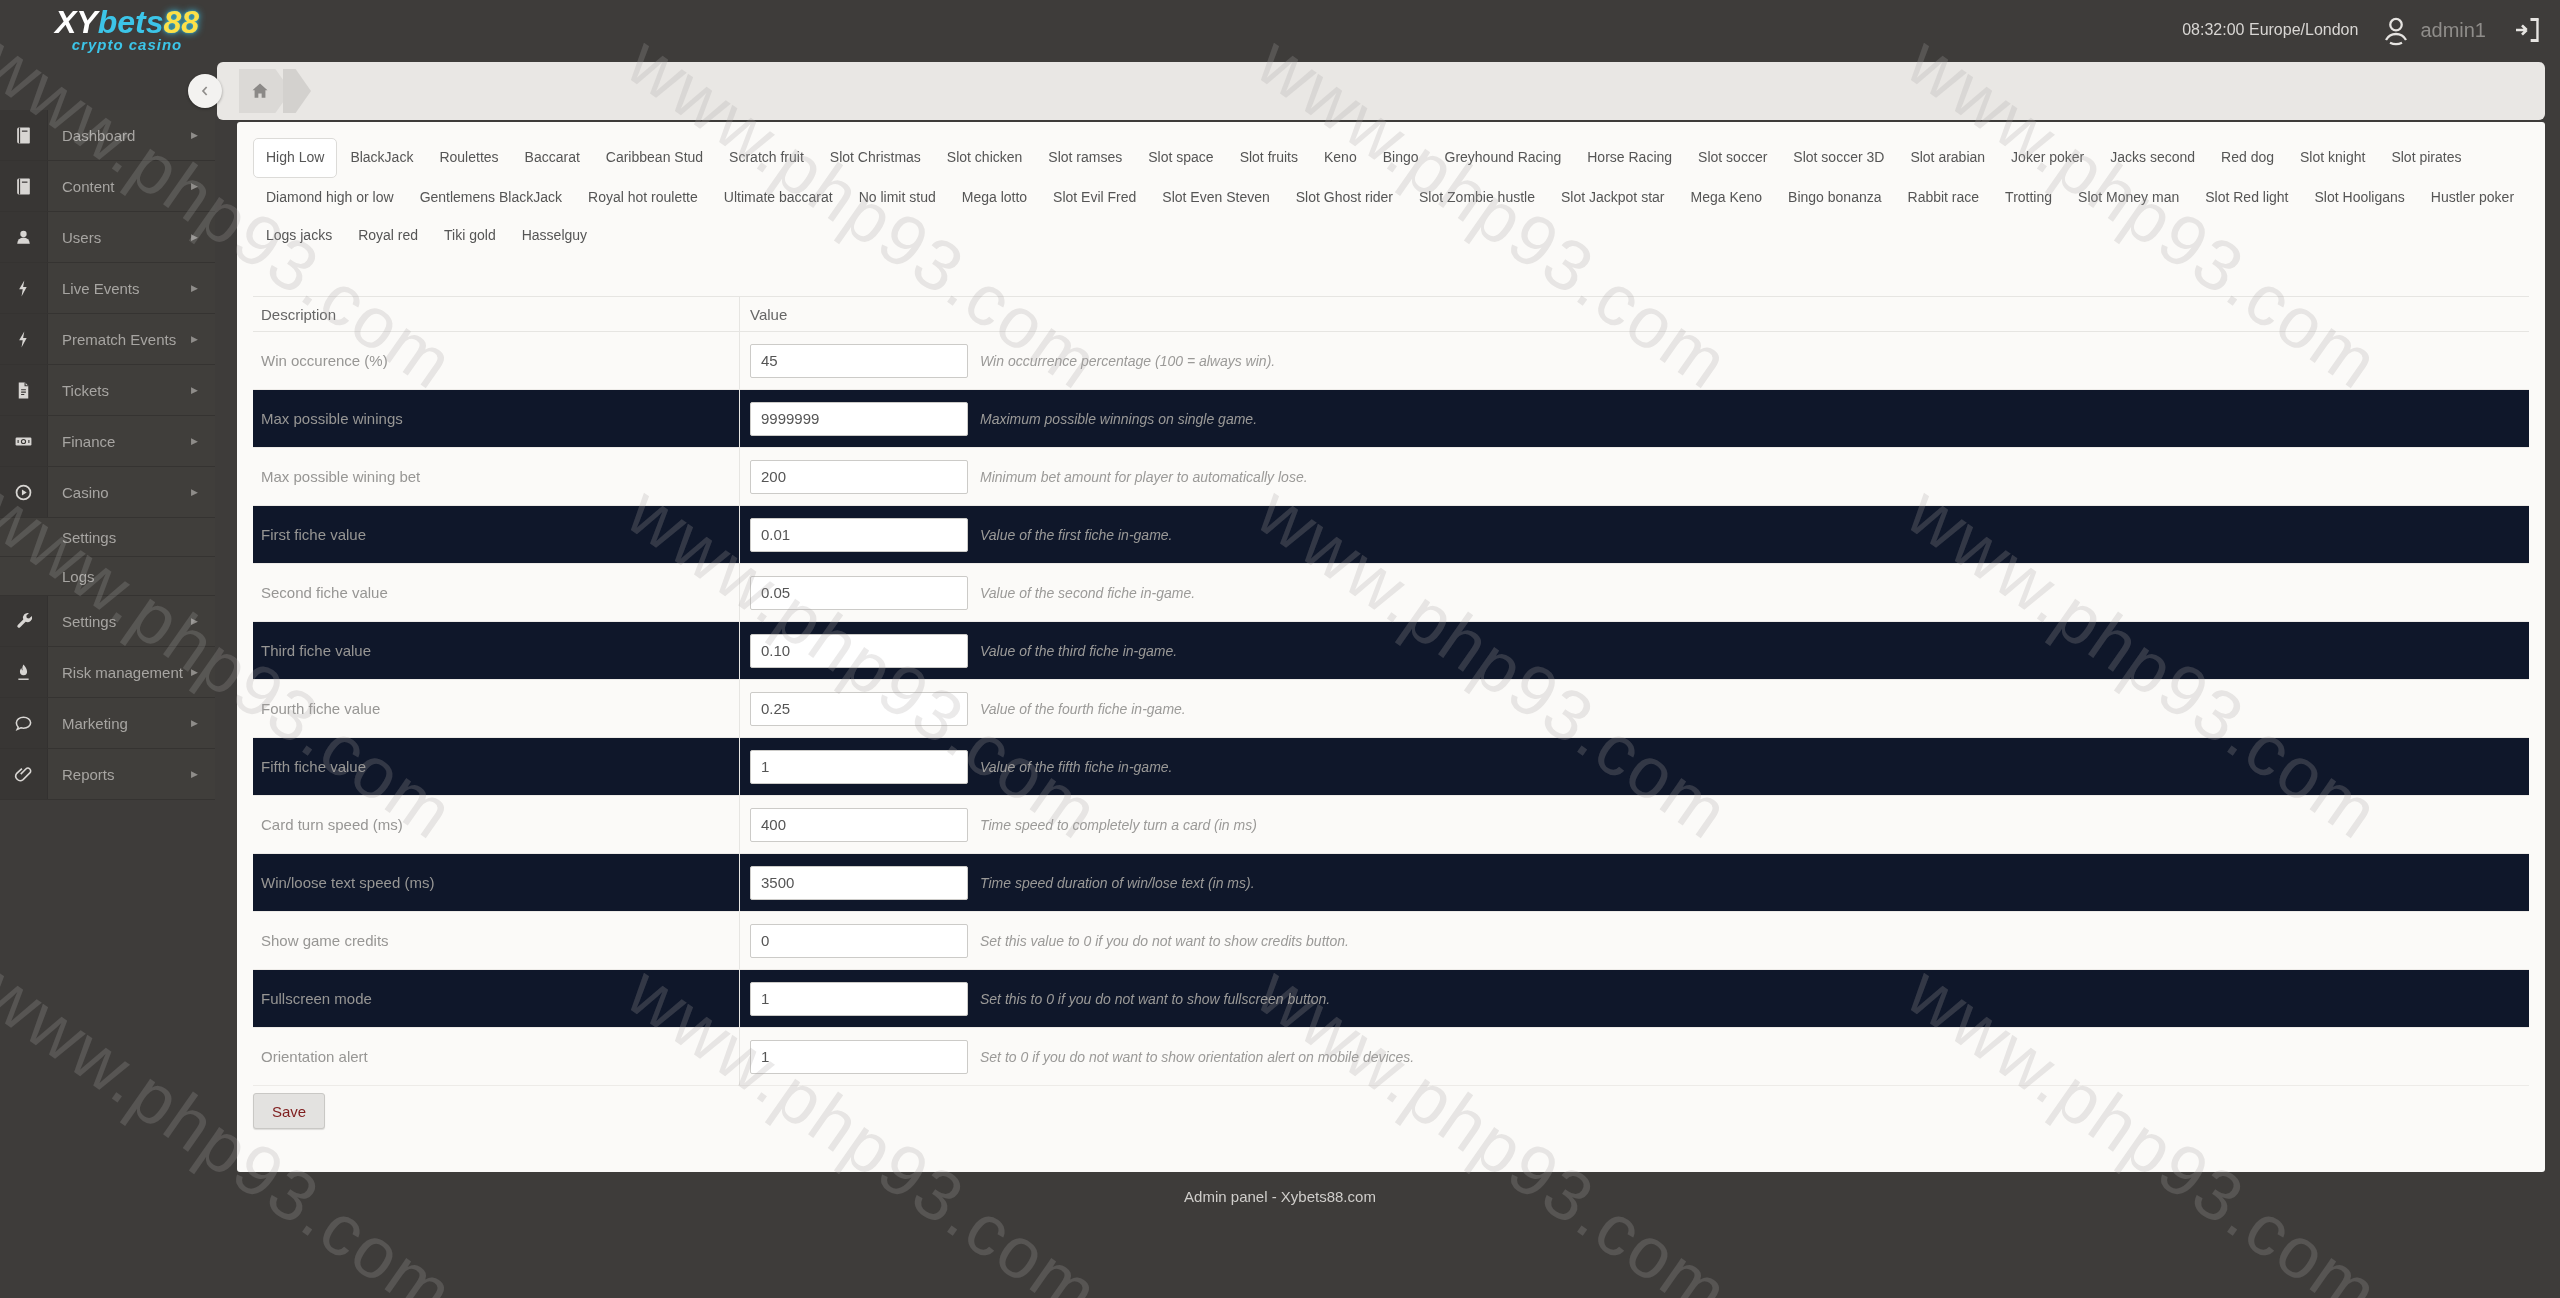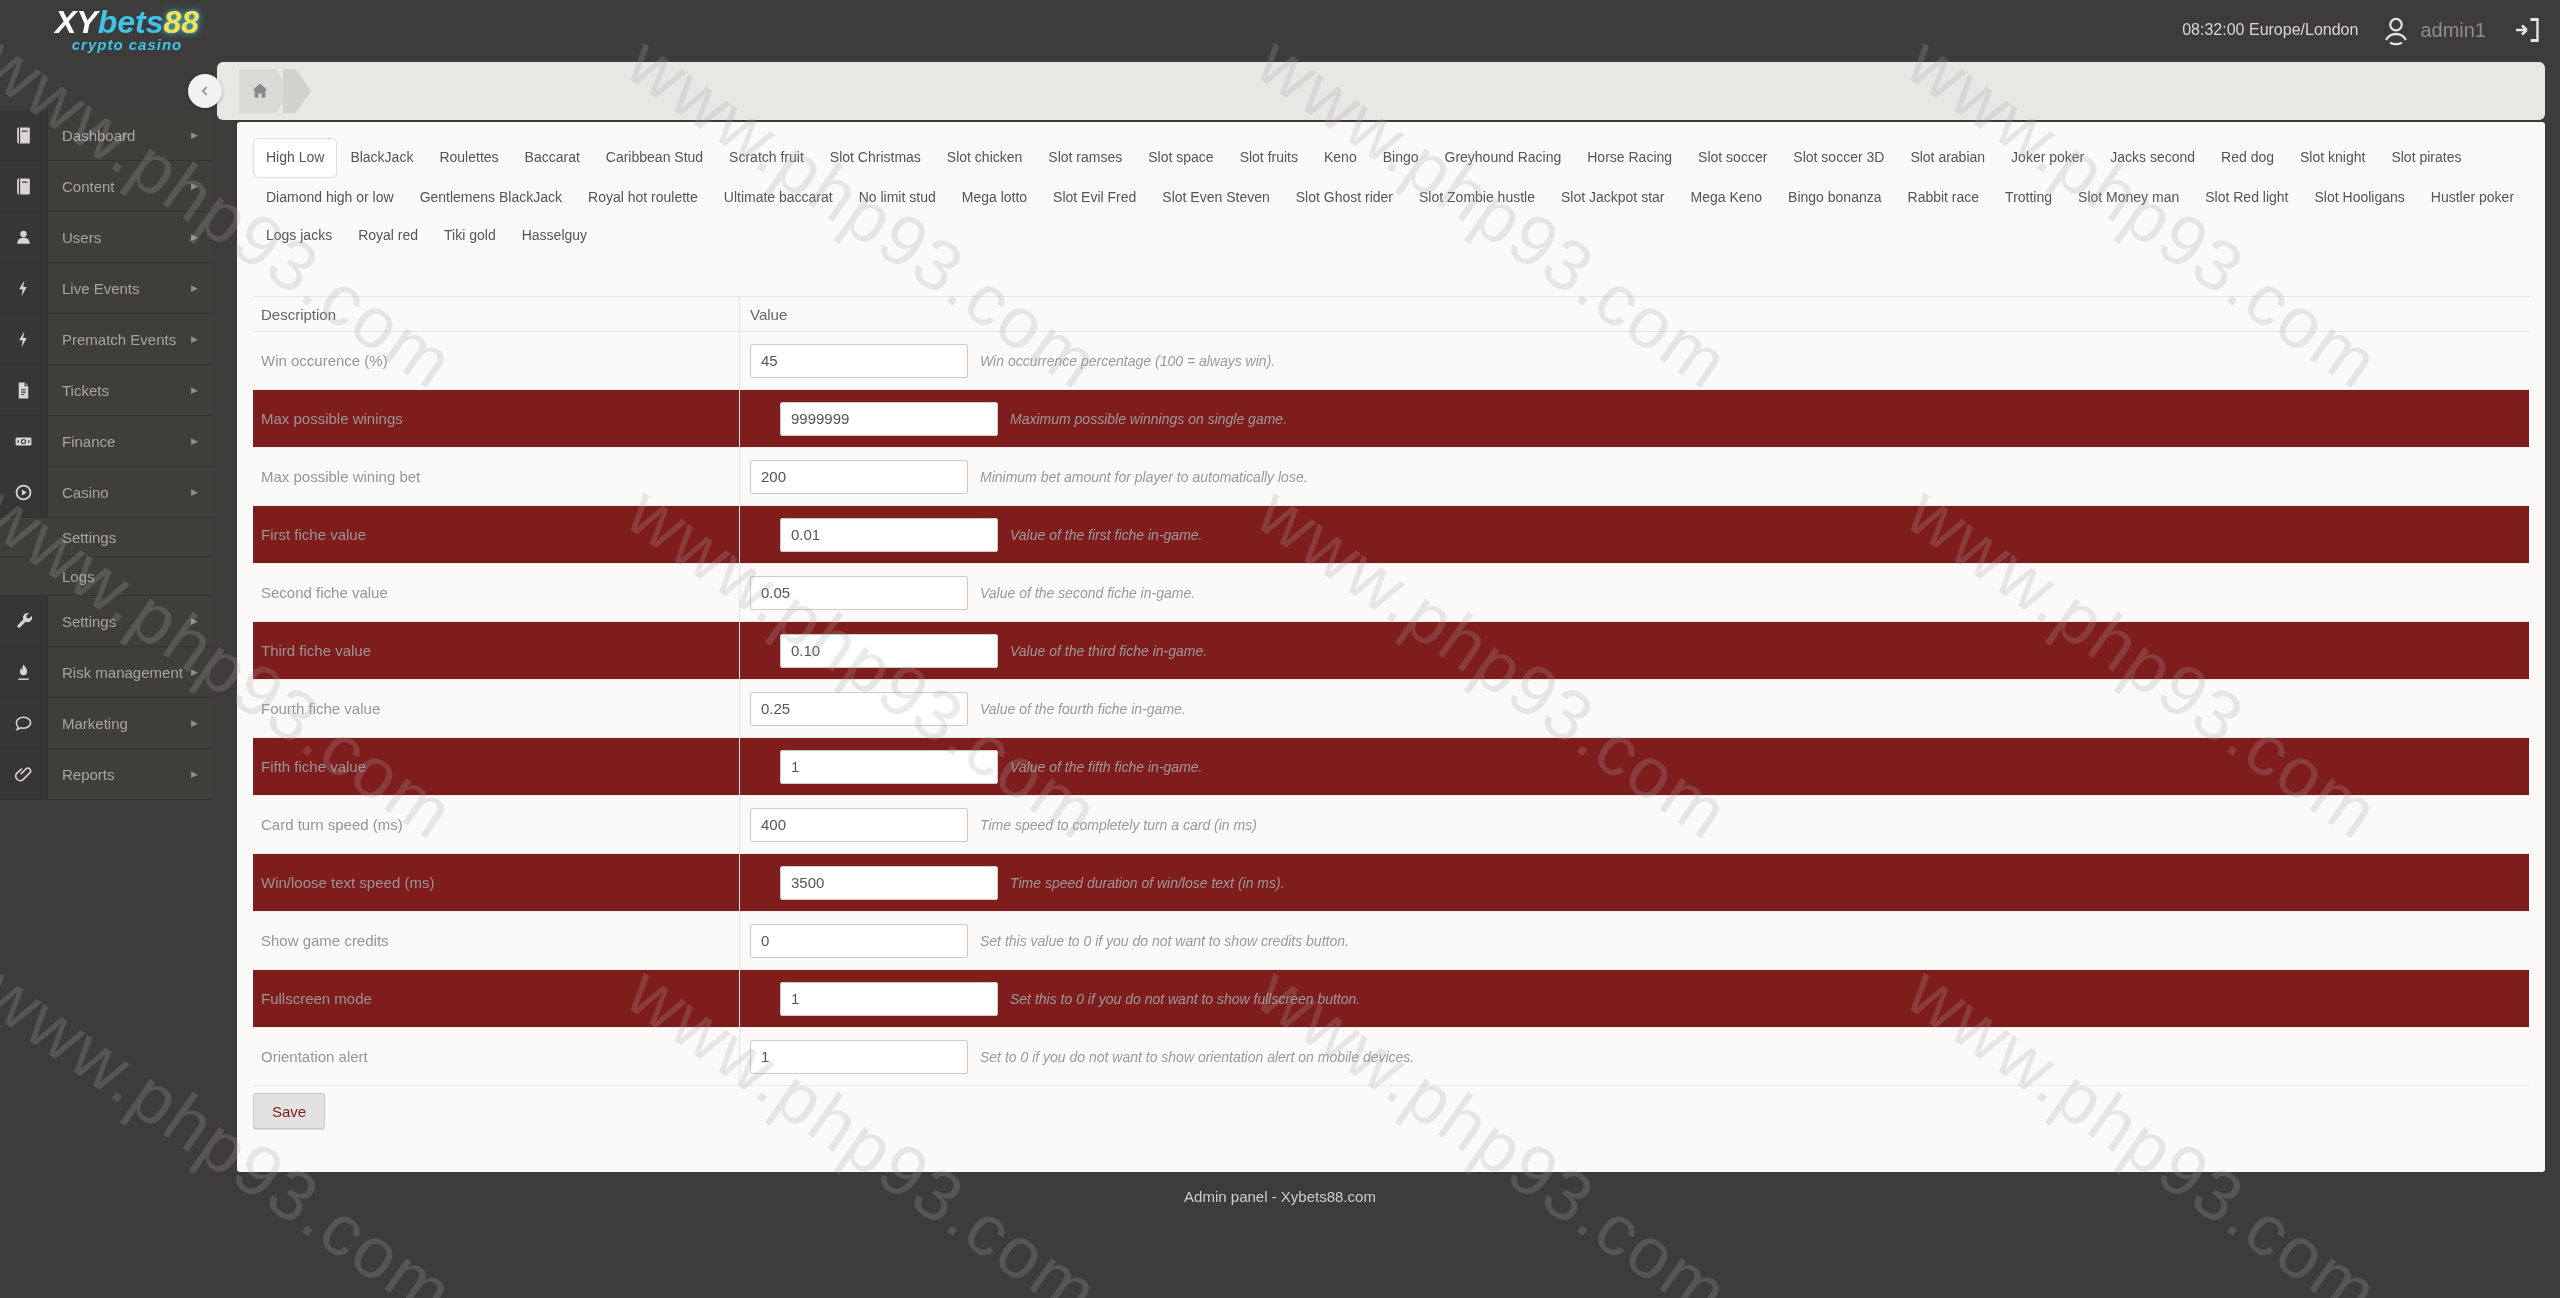--- a/index.html
+++ b/index.html
@@ -56,21 +56,21 @@
        white-space:nowrap;cursor:pointer;}
   .tab.active{background:#ffffff;border:1px solid #dcdbd8;border-radius:5px;
               line-height:36px;padding:0 12px;}
 
   .stable{position:absolute;left:16px;top:174px;width:2276px;}
   .thead{display:flex;height:34px;border-top:1px solid #e6e5e2;border-bottom:1px solid #e6e5e2;}
   .th-desc{width:487px;display:flex;align-items:center;padding-left:8px;font-size:15px;color:#666;
            border-right:1px solid #e6e5e2;box-sizing:border-box;}
   .th-val{flex:1;display:flex;align-items:center;padding-left:10px;font-size:15px;color:#666;text-align:center;}
   .trow{display:flex;height:57px;border-bottom:1px solid #edebe8;}
-  .trow.even{background:#7f1d1d;gap:30px;}
+  .trow.even{background:#0f172a;}
   .td-desc{width:487px;display:flex;align-items:center;padding-left:8px;font-size:15px;color:#979694;
            border-right:1px solid #e6e5e2;box-sizing:border-box;}
   .td-val{flex:1;display:flex;align-items:center;padding-left:10px;}
   .val-input{width:196px;height:32px;border:1px solid #cccbc8;border-radius:2px;background:#fff;
              font-size:15px;color:#555;padding:0 10px;font-family:"Liberation Sans",sans-serif;}
   .hint{margin-left:12px;font-style:italic;font-size:14px;color:#9b9a98;}
 
   .save-btn{position:absolute;left:16px;top:971px;height:36px;padding:0 18px;font-size:15px;
             color:#7f1d1d;background:#e3e2e0;border:1px solid #c9c8c5;border-radius:3px;
             font-family:"Liberation Sans",sans-serif;cursor:pointer;box-shadow:0 1px 1px rgba(0,0,0,.12);}

